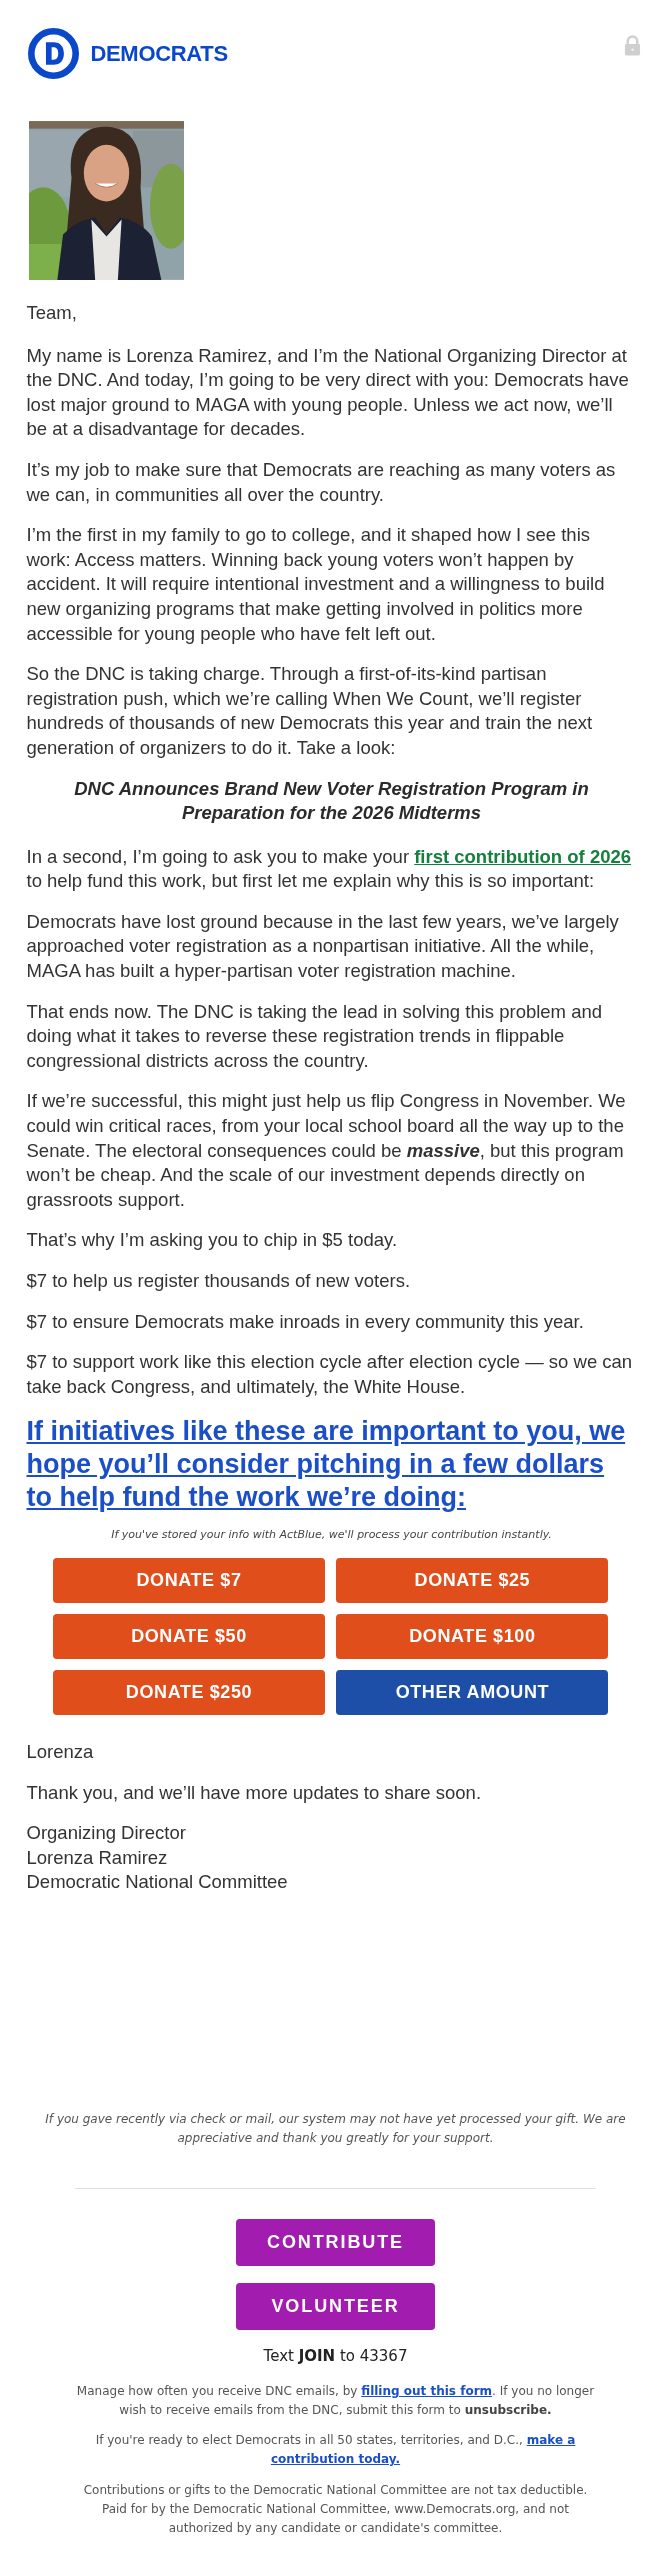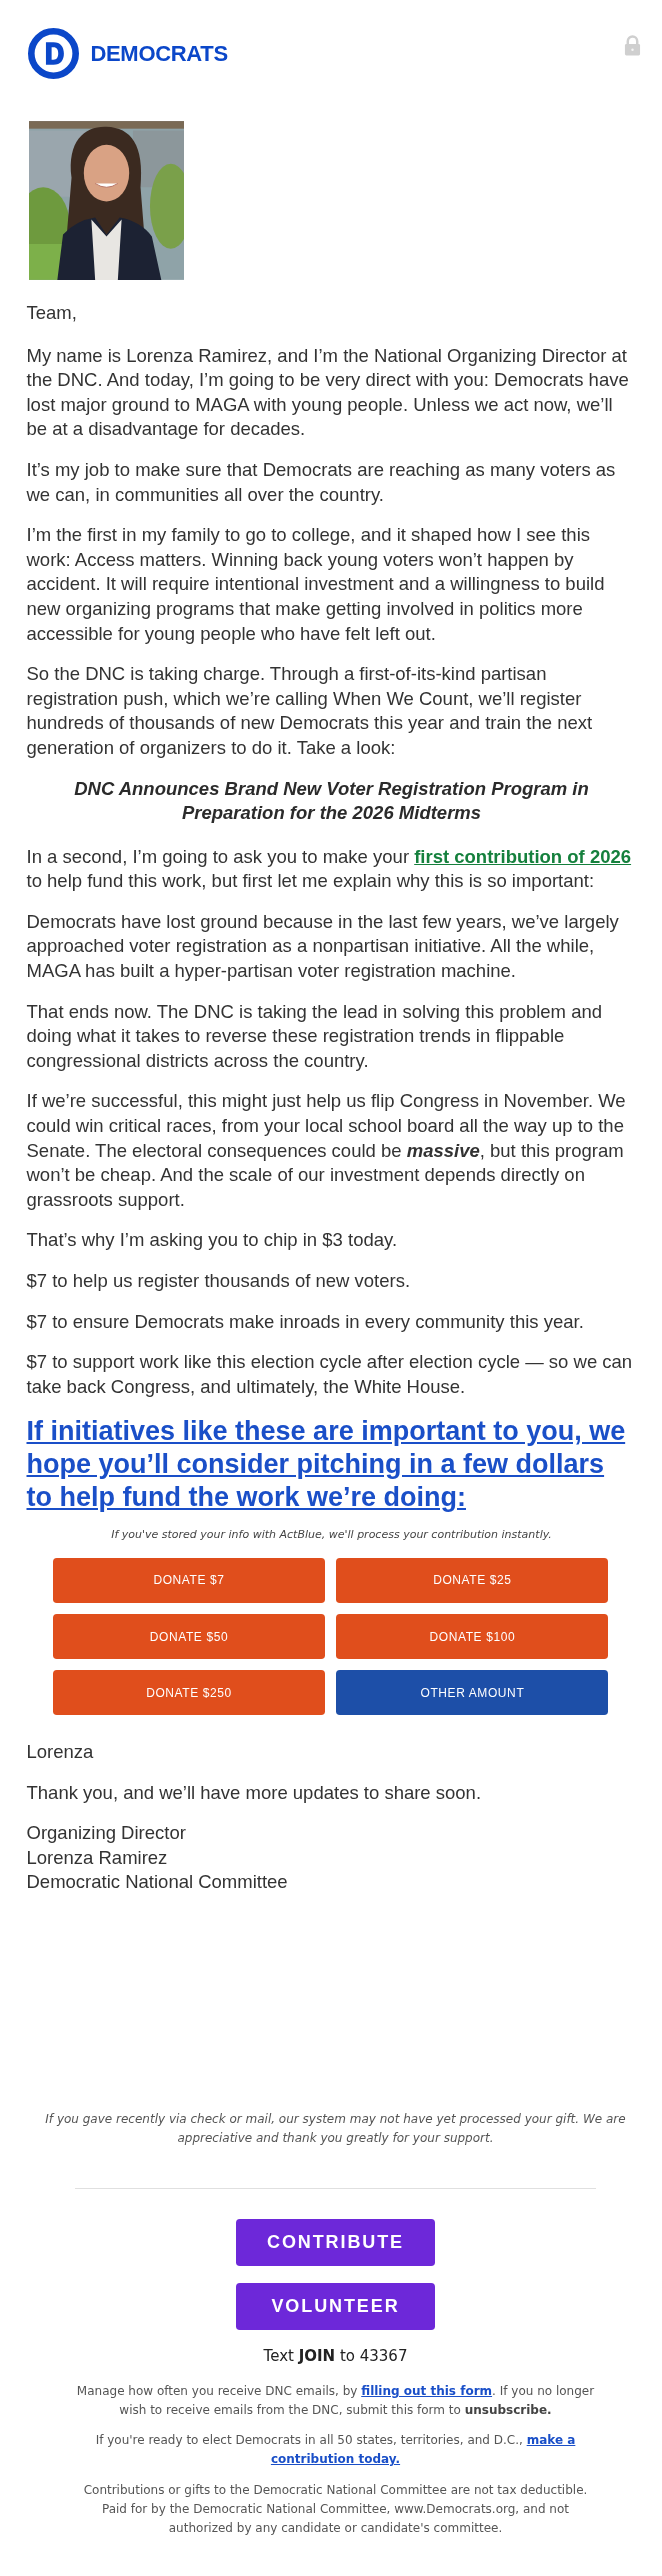--- a/index.html
+++ b/index.html
@@ -19,33 +19,33 @@
   
   .content { position: absolute; left: 26.5px; top: 301px; width: 610px; }
   .content p { margin: 0 0 16px 0; font-size: 18.5px; line-height: 24.6px; color: #333333; }
   .content .greeting { margin-bottom: 18px; }
   .headline { text-align: center; font-style: italic; font-weight: 700; font-size: 18.5px; line-height: 24.6px; color: #2b2b2b; margin: 7.6px 0 19px 0; }
   a.inline-link { color: #15803d; font-weight: 700; text-decoration: underline; }
   .big-link { display: block; color: #1a4fc8; font-weight: 700; font-size: 27px; line-height: 33px; text-decoration: underline; margin: 5.7px 0 13.3px 0; }
   .actblue-note { text-align: center; font-style: italic; font-size: 11px; color: #444; margin: 5.7px 0 17px 0; font-family: "DejaVu Sans", sans-serif; }
 
   .donate-grid { display: grid; grid-template-columns: 272px 272px; column-gap: 11.4px; row-gap: 11.4px; margin-left: 26.5px; width: 555px; }
-  .btn { height: 45px; border-radius: 3.8px; display: flex; align-items: center; justify-content: center; color: #ffffff; font-weight: 400; font-size: 12px; letter-spacing: 0.6px; text-decoration: none; }
+  .btn { height: 45px; border-radius: 3.8px; display: flex; align-items: center; justify-content: center; color: #ffffff; font-weight: 700; font-size: 18px; letter-spacing: 0.6px; text-decoration: none; }
   .btn-orange { background: #e04e1c; }
   .btn-blue { background: #1d4fa8; }
 
   .signoff { margin-top: 24.6px; }
   .signoff p { margin: 0 0 16px 0; font-size: 18.5px; line-height: 24.6px; }
   .sig-block { font-size: 18.5px; line-height: 24.6px; }
 
   
   .footer { position: absolute; left: 4px; top: 2110px; width: 663px; text-align: center; font-family: "DejaVu Sans", sans-serif; }
   .footer-note { font-style: italic; font-size: 12px; line-height: 19px; color: #555; margin: 0 auto; width: 606px; }
   .divider { width: 521px; height: 0.9px; background: #e0e0e0; margin: 40px auto 30px auto; }
-  .fbtn { width: 199px; height: 47px; border-radius: 3.8px; background: #6d28d9; color: #fff; font-family: "Liberation Sans", sans-serif; font-weight: 700; font-size: 18px; letter-spacing: 1.9px; display: flex; align-items: center; justify-content: center; margin: 0 auto 17px auto; text-decoration: none; }
+  .fbtn { width: 199px; height: 47px; border-radius: 3.8px; background: #a21caf; color: #fff; font-family: "Liberation Sans", sans-serif; font-weight: 700; font-size: 18px; letter-spacing: 1.9px; display: flex; align-items: center; justify-content: center; margin: 0 auto 17px auto; text-decoration: none; }
   .text-join { font-size: 15px; color: #222; margin: 3.8px 0 17px 0; }
   .text-join b { font-weight: 700; }
   .fine { font-size: 12px; line-height: 19px; color: #555; width: 530px; margin: 0 auto 11.4px auto; }
   .fine a { color: #1a4fc8; font-weight: 700; text-decoration: underline; }
   .fine b { font-weight: 700; color: #444; }
 </style>
 </head>
 <body>
 
 <div class="page">
@@ -91,21 +91,21 @@
 
     <div class="headline">DNC Announces Brand New Voter Registration Program in Preparation for the 2026 Midterms</div>
 
     <p><span>In a second, I’m going to ask you to make your </span><a class="inline-link">first contribution of 2026</a><span> to help fund this work, but first let me explain why this is so important:</span></p>
 
     <p>Democrats have lost ground because in the last few years, we’ve largely approached voter registration as a nonpartisan initiative. All the while, MAGA has built a hyper-partisan voter registration machine.</p>
     <p>That ends now. The DNC is taking the lead in solving this problem and doing what it takes to reverse these registration trends in flippable congressional districts across the country.</p>
 
     <p><span>If we’re successful, this might just help us flip Congress in November. We could win critical races, from your local school board all the way up to the Senate. The electoral consequences could be </span><b><i>massive</i></b><span>, but this program won’t be cheap. And the scale of our investment depends directly on grassroots support.</span></p>
 
-    <p>That’s why I’m asking you to chip in $3 today.</p>
+    <p>That’s why I’m asking you to chip in $5 today.</p>
     <p>$7 to help us register thousands of new voters.</p>
     <p>$7 to ensure Democrats make inroads in every community this year.</p>
     <p>$7 to support work like this election cycle after election cycle — so we can take back Congress, and ultimately, the White House.</p>
 
     <a class="big-link">If initiatives like these are important to you, we hope you’ll consider pitching in a few dollars to help fund the work we’re doing:</a>
 
     <div class="actblue-note">If you've stored your info with ActBlue, we'll process your contribution instantly.</div>
 
     <div class="donate-grid">
       <a class="btn btn-orange">DONATE $7</a>

